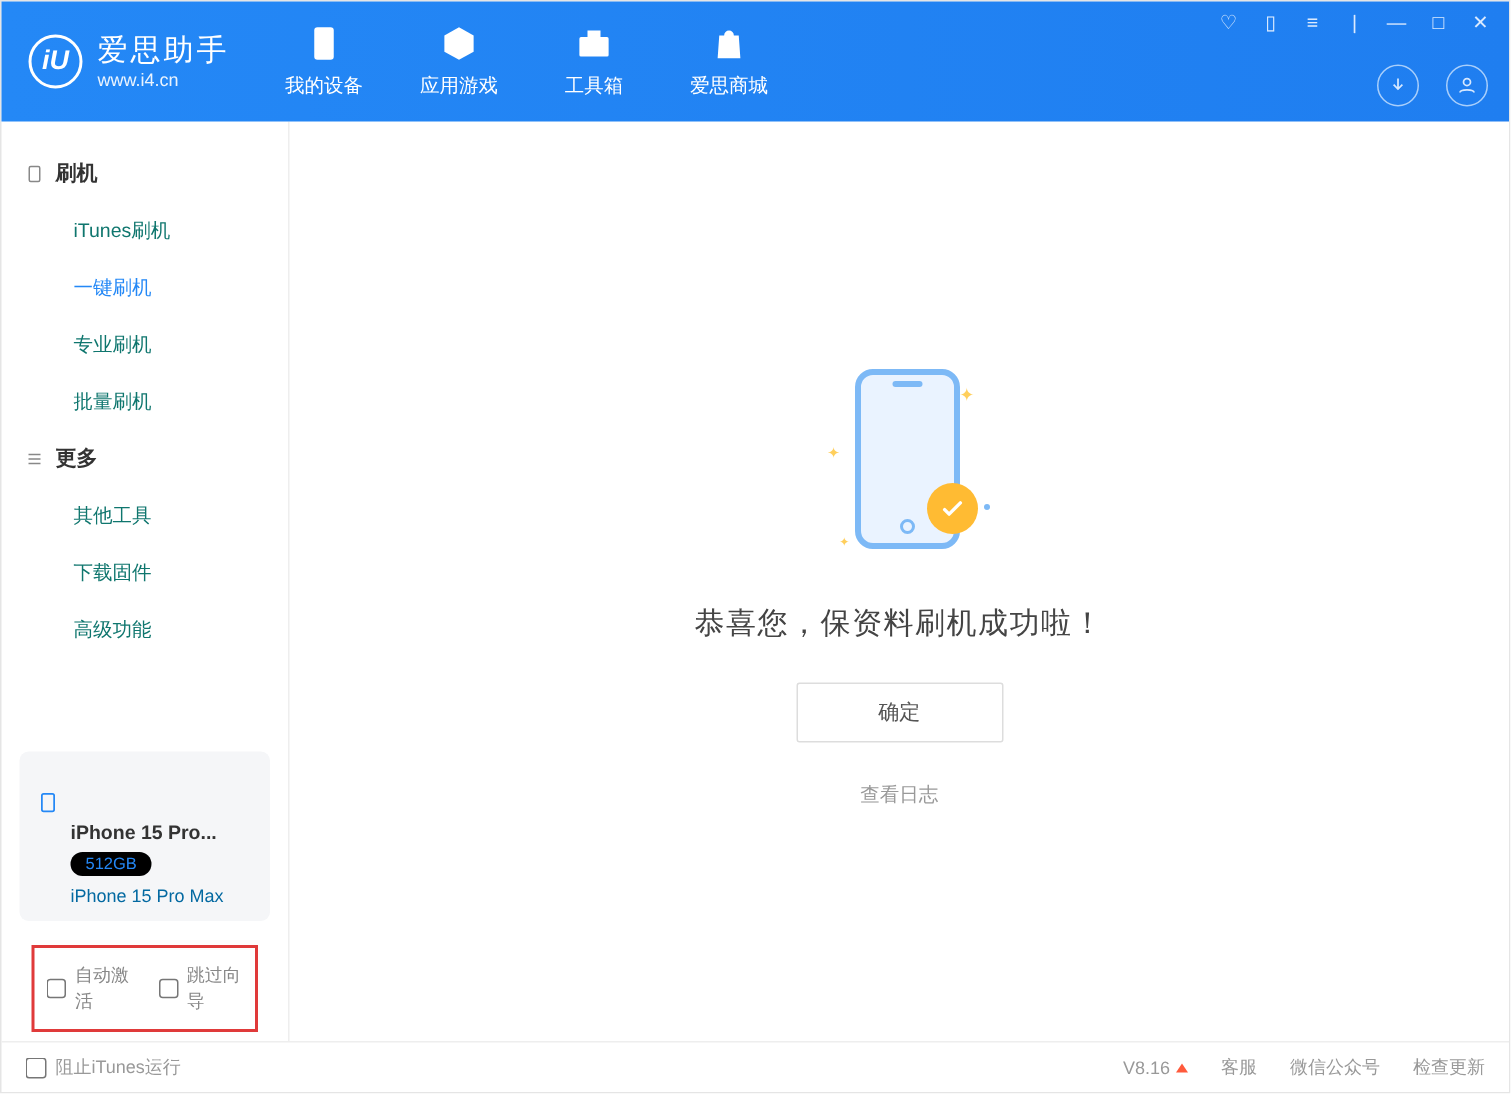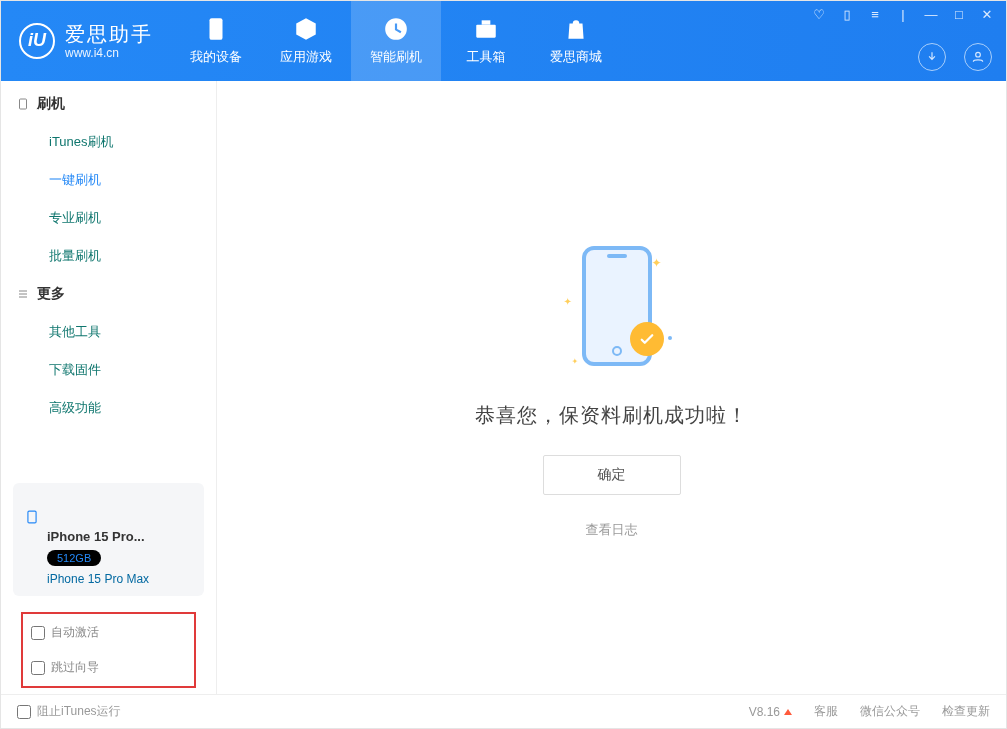--- a/index.html
+++ b/index.html
@@ -19,39 +19,39 @@
   .nav-icon { width: 26px; height: 26px; display: flex; align-items: center; justify-content: center; }
   .nav-icon svg { width: 100%; height: 100%; fill: #fff; }
   .winctl { position: absolute; right: 10px; top: 4px; display: flex; gap: 10px; }
   .winctl span { width: 18px; height: 18px; display: inline-flex; align-items: center; justify-content: center; color: #dbeafe; font-size: 13px; cursor: pointer; }
   .userctl { position: absolute; right: 14px; bottom: 10px; display: flex; gap: 18px; }
   .circ-btn { width: 28px; height: 28px; border: 1.5px solid #a9cffb; border-radius: 50%; display: flex; align-items: center; justify-content: center; cursor: pointer; }
   .circ-btn svg { width: 14px; height: 14px; stroke: #d6e8ff; fill: none; stroke-width: 2; }
 
   
   .body { flex: 1; display: flex; }
-  .sidebar { width: 216px; border-right: 1px solid #eee; display: flex; flex-direction: column; padding-top: 4px; }
+  .sidebar { width: 192px; border-right: 1px solid #eee; display: flex; flex-direction: column; padding-top: 16px; }
   .side-section-hdr { display: flex; align-items: center; gap: 8px; padding: 10px 16px; font-size: 14px; color: #333; font-weight: 600; }
   .side-section-hdr .hdr-icon { width: 12px; height: 12px; display: inline-flex; align-items: center; justify-content: center; }
   .side-item { padding: 10px 16px 10px 48px; font-size: 13px; color: #0f766e; cursor: pointer; }
   .side-item.active { color: #2488f6; }
 
   .side-spacer { flex: 1; }
 
   .mode-box { margin: 10px 12px; background: #f5f6f8; border-radius: 6px; padding: 10px 12px; display: flex; align-items: center; gap: 8px; font-size: 13px; color: #333; }
   .mode-dot { width: 18px; height: 18px; border-radius: 50%; background: #fff; border: 1px solid #d0d0d0; display: flex; align-items: center; justify-content: center; }
   .mode-dot svg { width: 12px; height: 12px; fill: #2488f6; }
 
   .device-box { margin: 0 12px 10px; background: #f5f6f8; border-radius: 6px; padding: 10px 12px; font-size: 12px; }
   .device-top { display: flex; align-items: center; gap: 8px; }
   .device-name { font-weight: 600; color: #333; font-size: 13px; white-space: nowrap; overflow: hidden; text-overflow: ellipsis; max-width: 100px; margin-top: 36px; }
   .storage-badge { display: inline-block; background: #000000; color: #2488f6; border-radius: 10px; padding: 2px 10px; font-size: 11px; margin-top: 6px; margin-left: 22px; }
   .device-sub { color: #0369a1; margin-top: 6px; margin-left: 22px; }
 
-  .highlight-box { margin: 6px 20px; border: 2px solid #e03a3a; padding: 10px 8px; display: flex; gap: 18px; flex-direction: column; }
+  .highlight-box { margin: 6px 20px; border: 2px solid #e03a3a; padding: 10px 8px; display: flex; gap: 18px; }
   .chk { display: flex; align-items: center; gap: 6px; font-size: 12px; color: #888; }
   .chk input { width: 14px; height: 14px; }
 
   
   .main { flex: 1; display: flex; flex-direction: column; align-items: center; justify-content: center; gap: 26px; }
   .illus { position: relative; width: 140px; height: 140px; }
   .phone-body { position: absolute; left: 40px; top: 10px; width: 70px; height: 120px; border: 4px solid #7db9f6; border-radius: 12px; background: #eaf3ff; }
   .phone-notch { position: absolute; top: 4px; left: 50%; transform: translateX(-50%); width: 20px; height: 4px; background: #7db9f6; border-radius: 2px; }
   .phone-home { position: absolute; bottom: 6px; left: 50%; transform: translateX(-50%); width: 10px; height: 10px; border: 2px solid #7db9f6; border-radius: 50%; }
   .check-badge { position: absolute; right: 18px; bottom: 20px; width: 34px; height: 34px; background: #ffbb33; border-radius: 50%; display: flex; align-items: center; justify-content: center; }
@@ -98,28 +98,20 @@
         <span>我的设备</span>
       </div>
       <div class="nav-item">
         <span class="nav-icon">
             <svg viewBox="0 0 24 24">
               <path d="M12 2l9 5v10l-9 5-9-5V7z"></path>
             </svg>
           </span>
         <span>应用游戏</span>
       </div>
-      <div class="nav-item active">
-        <span class="nav-icon">
-            <svg viewBox="0 0 24 24">
-              <path d="M12 2a10 10 0 100 20 10 10 0 000-20zm-1 5h2v5l4 2-1 2-5-3V7z"></path>
-            </svg>
-          </span>
-        <span>智能刷机</span>
-      </div>
       <div class="nav-item">
         <span class="nav-icon">
             <svg viewBox="0 0 24 24">
               <rect x="3" y="8" width="18" height="12" rx="1"></rect>
               <rect x="8" y="4" width="8" height="4"></rect>
             </svg>
           </span>
         <span>工具箱</span>
       </div>
       <div class="nav-item">

